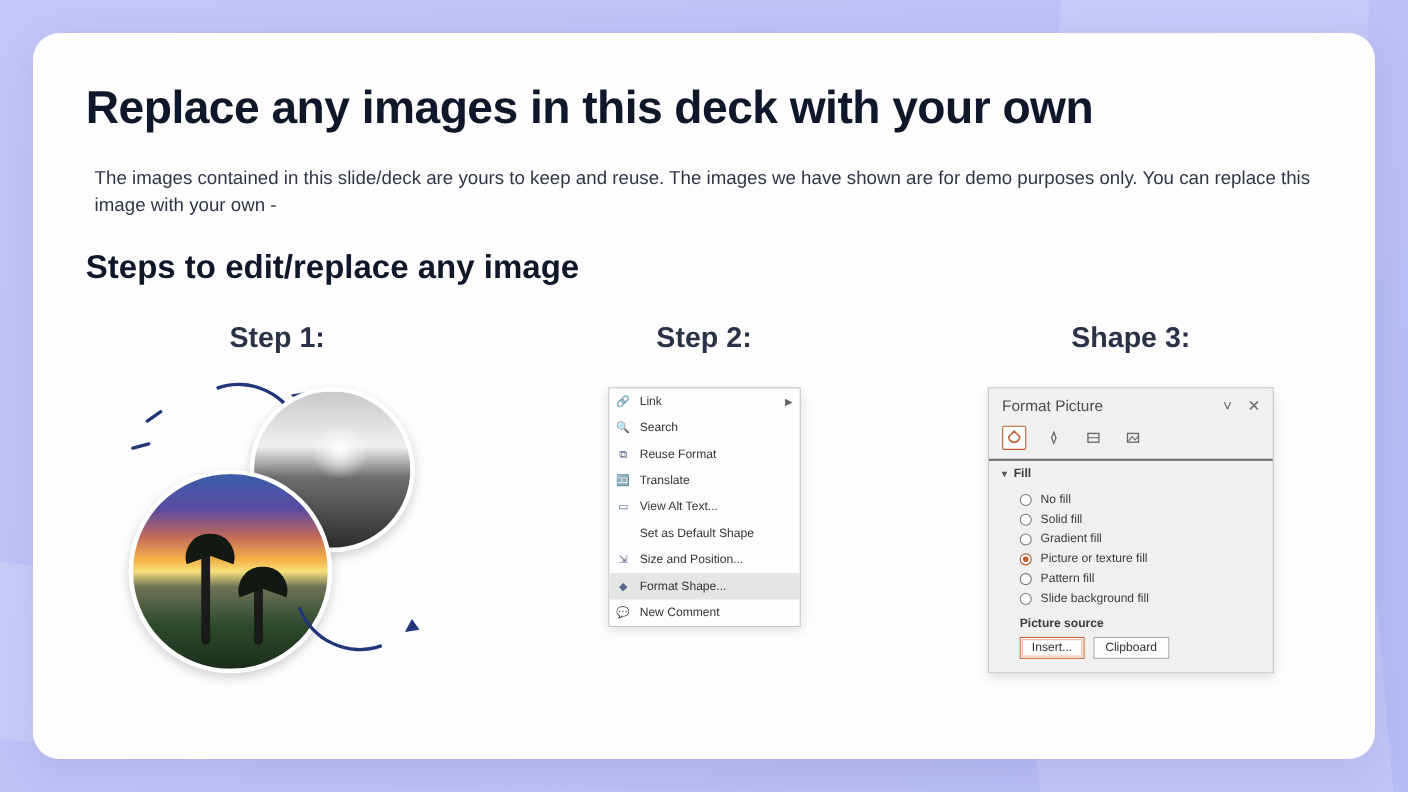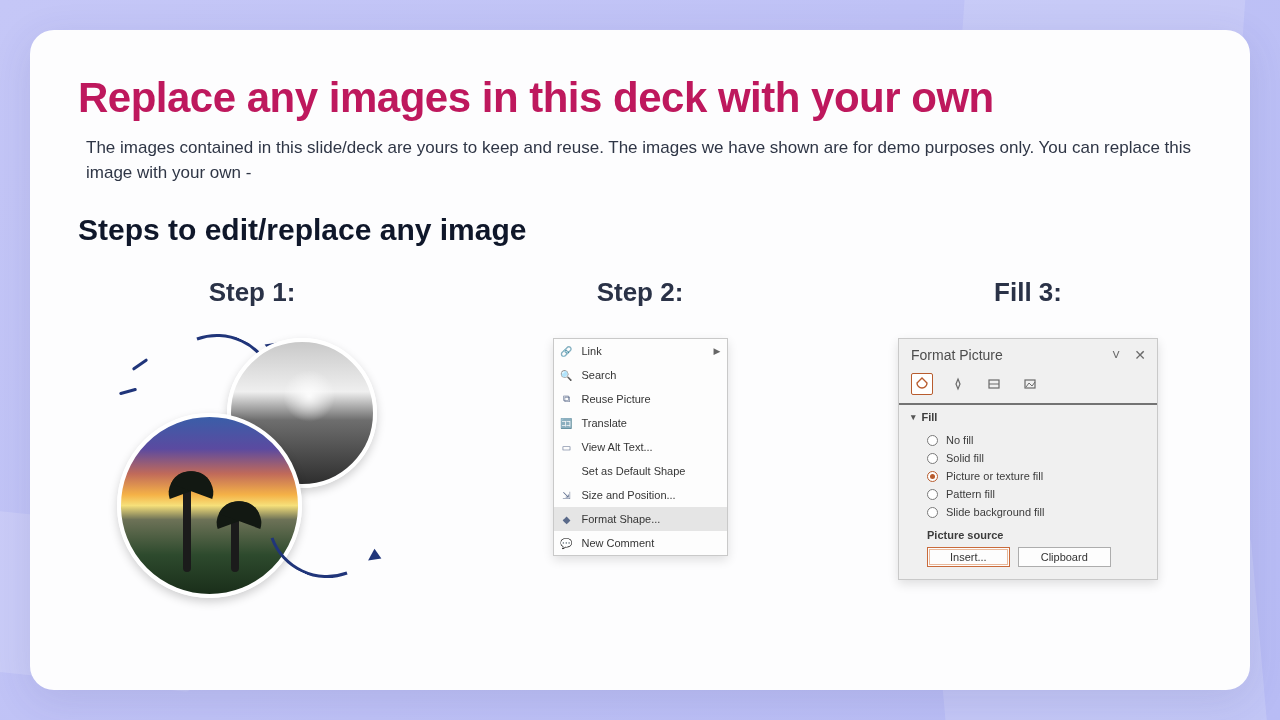--- a/index.html
+++ b/index.html
@@ -29,23 +29,23 @@
     right: 30px;
     bottom: 30px;
     background: #fdfdfe;
     border-radius: 24px;
     padding: 44px 48px 40px;
     box-shadow: 0 10px 40px rgba(60,60,120,0.12);
   }
   .title {
     font-size: 42px;
     font-weight: 800;
-    color: #be185d;
+    color: #0f172a;
     letter-spacing: -0.5px;
-    margin-bottom: 14px;
+    margin-bottom: 28px;
   }
   .desc {
     font-size: 17px;
     color: #2f3646;
     line-height: 1.45;
     margin: 0 8px 28px;
   }
   .subtitle {
     font-size: 30px;
     font-weight: 800;
@@ -217,21 +217,21 @@
     display:inline-flex;align-items:center;justify-content:center;
     background:#fff;
   }
   .radio.checked { border-color:#b85c2e; }
   .radio.checked::after{content:"";width:5px;height:5px;background:#b85c2e;border-radius:50%;}
   .src-label { padding:8px 0 6px 16px; font-weight:600;}
   .btnrow { display:flex; gap:8px; padding-left:16px;}
   .pbtn {
     border:1px solid #adadad;
     background:#fdfdfd;
-    padding:3px 22px;
+    padding:3px 10px;
     font-size:11px;
     color:#333;
   }
   .pbtn.primary{ border-color:#c96a3a; outline:1px solid #e9b89a; outline-offset:-3px;}
 </style>
 </head>
 <body>
 
 <div class="bg-decor">
   <div class="bg-thumb" style="top:-20px;right:40px;width:280px;height:180px;transform:rotate(4deg)"></div>
@@ -272,21 +272,21 @@
           <span class="ico">🔗</span>
           <span>Link</span>
           <span class="submenu-arrow">▶</span>
         </div>
         <div class="ctx-item">
           <span class="ico">🔍</span>
           <span>Search</span>
         </div>
         <div class="ctx-item">
           <span class="ico">⧉</span>
-          <span>Reuse Picture</span>
+          <span>Reuse Format</span>
         </div>
         <div class="ctx-item">
           <span class="ico">🈁</span>
           <span>Translate</span>
         </div>
         <div class="ctx-item">
           <span class="ico">▭</span>
           <span>View Alt Text...</span>
         </div>
         <div class="ctx-item">
@@ -302,21 +302,21 @@
           <span>Format Shape...</span>
         </div>
         <div class="ctx-item">
           <span class="ico">💬</span>
           <span>New Comment</span>
         </div>
       </div>
     </div>
 
     <div class="step">
-      <div class="step-label">Fill 3:</div>
+      <div class="step-label">Shape 3:</div>
       <div class="panel">
         <div class="panel-head">
           <span>Format Picture</span>
           <span class="spacer"></span>
           <span class="winbtn">˅</span>
           <span class="winbtn">✕</span>
         </div>
         <div class="panel-tabs">
           <span class="tab-ico active">
             <svg width="14" height="14" viewBox="0 0 14 14">
@@ -347,20 +347,24 @@
           </div>
           <div class="radio-row">
             <span class="radio"></span>
             <span>No fill</span>
           </div>
           <div class="radio-row">
             <span class="radio"></span>
             <span>Solid fill</span>
           </div>
           <div class="radio-row">
+            <span class="radio"></span>
+            <span>Gradient fill</span>
+          </div>
+          <div class="radio-row">
             <span class="radio checked"></span>
             <span>Picture or texture fill</span>
           </div>
           <div class="radio-row">
             <span class="radio"></span>
             <span>Pattern fill</span>
           </div>
           <div class="radio-row">
             <span class="radio"></span>
             <span>Slide background fill</span>

